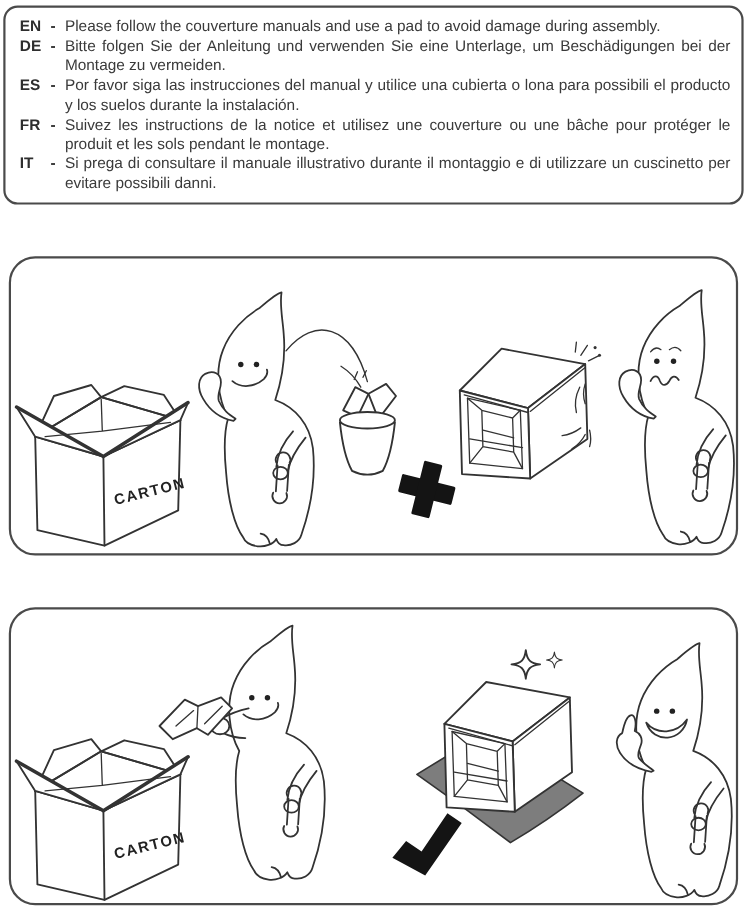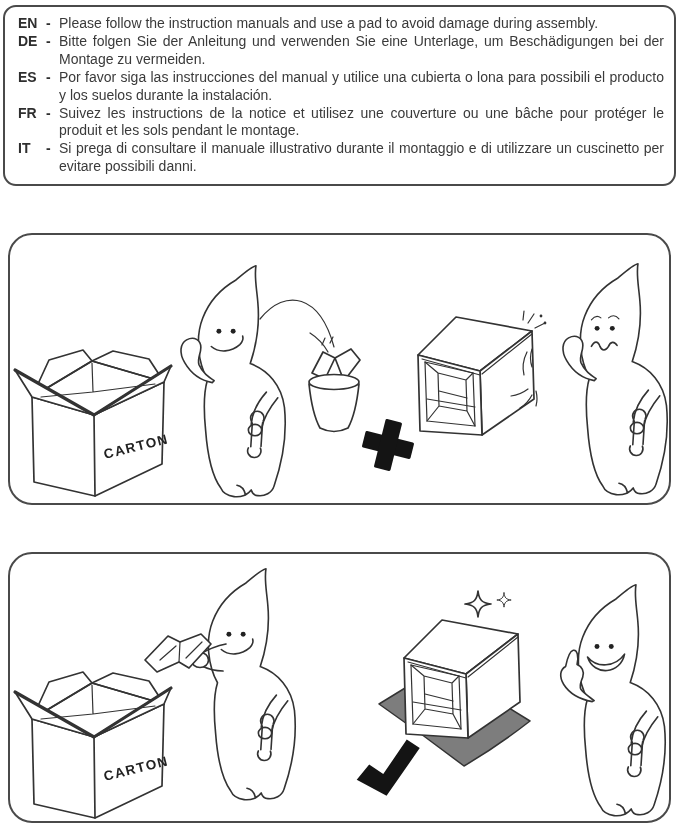--- a/index.html
+++ b/index.html
@@ -68,21 +68,21 @@
       <path class="ln" d="M2 2 l7 24 M12 -2 l7 24"></path>
       <path class="ln" d="M19 24 a7 7 0 1 1 -12 4"></path>
     </symbol>
   </defs>
 </svg>
 
 <div class="notice-box">
   <div class="notice-row">
     <span class="code">EN</span>
     <span class="dash">-</span>
-    <span class="txt">Please follow the instruction manuals and use a pad to avoid damage during assembly.</span>
+    <span class="txt">Please follow the couverture manuals and use a pad to avoid damage during assembly.</span>
   </div>
   <div class="notice-row">
     <span class="code">DE</span>
     <span class="dash">-</span>
     <span class="txt">Bitte folgen Sie der Anleitung und verwenden Sie eine Unterlage, um Beschädigungen bei der Montage zu vermeiden.</span>
   </div>
   <div class="notice-row">
     <span class="code">ES</span>
     <span class="dash">-</span>
     <span class="txt">Por favor siga las instrucciones del manual y utilice una cubierta o lona para possibili el producto y los suelos durante la instalación.</span>

